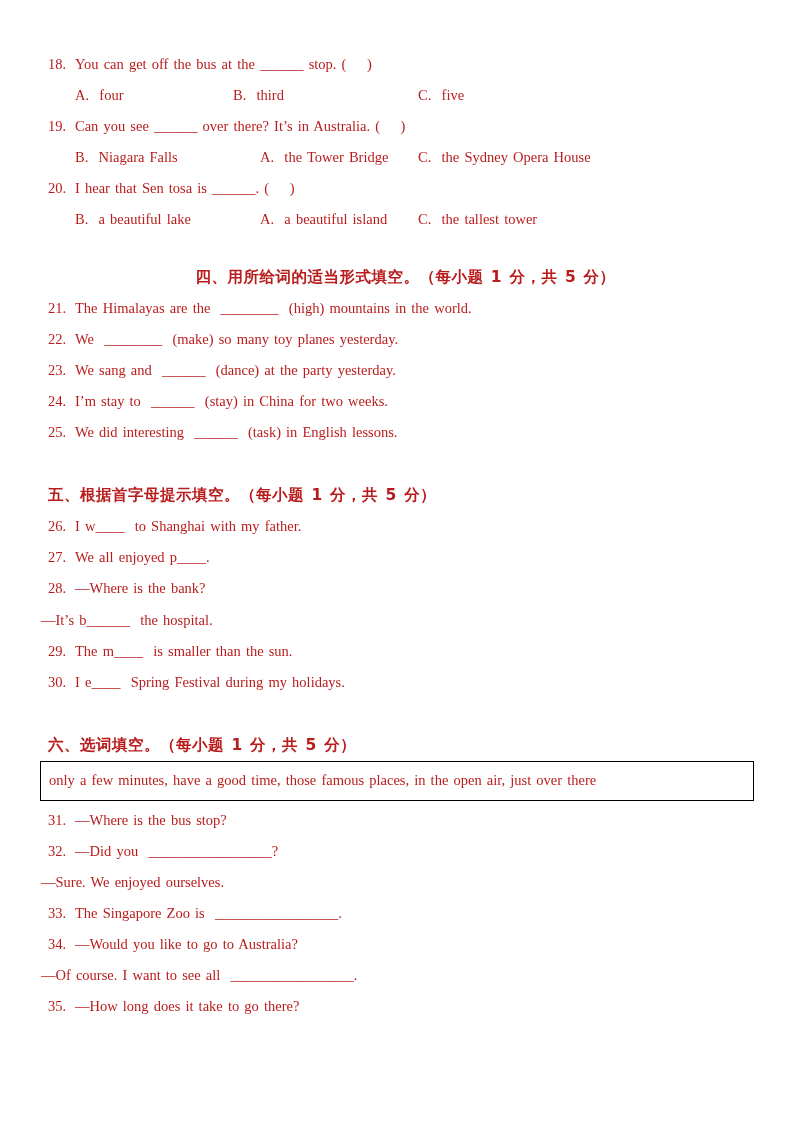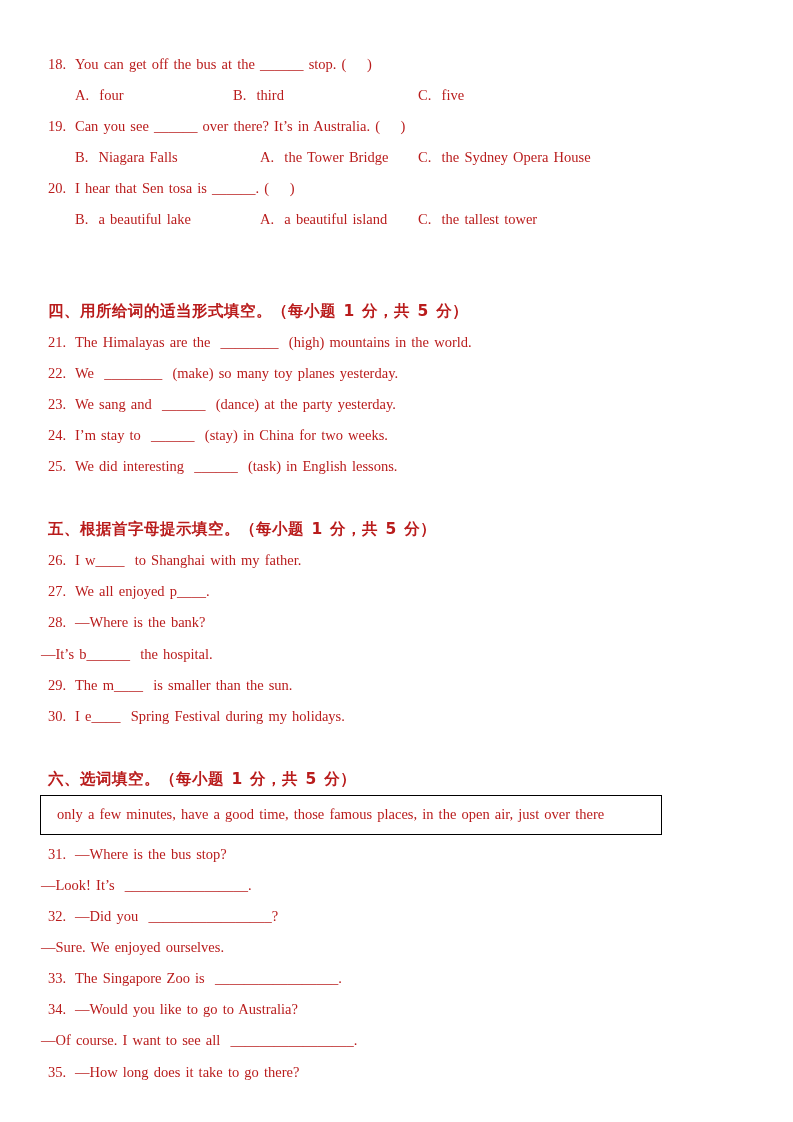--- a/index.html
+++ b/index.html
@@ -34,30 +34,30 @@
   .sec-header {
     font-family: "DejaVu Sans", "Liberation Sans", sans-serif;
     font-weight: 700;
     font-size: 15.5px;
     height: 31.1px;
     line-height: 31.1px;
     margin: 0;
     letter-spacing: 0.5px;
     white-space: pre;
   }
-  .mt-a { margin-top: 60px; }
+  .mt-a { margin-top: 26px; text-align: center; }
   .mt-b { margin-top: 32px; }
   .word-bank {
     box-sizing: border-box;
     margin-left: -8px;
-    width: 622px;
+    width: 714px;
     height: 40px;
     border: 1.5px solid #000000;
     line-height: 36px;
-    padding-left: 16px;
+    padding-left: 8px;
     white-space: pre;
   }
   .after-box { margin-top: 4px; }
 </style>
 </head>
 <body>
 
 <div class="page">
 
   <div>
@@ -99,21 +99,20 @@
     <div class="row"><span class="num">28.</span><span>—Where is the bank?</span></div>
     <div class="row cont"><span>—It’s b______  the hospital.</span></div>
     <div class="row"><span class="num">29.</span><span>The m____  is smaller than the sun.</span></div>
     <div class="row"><span class="num">30.</span><span>I e____  Spring Festival during my holidays.</span></div>
   </div>
 
   <h2 class="sec-header mt-b">六、选词填空。（每小题 1 分，共 5 分）</h2>
   <div class="word-bank"><span>only a few minutes, have a good time, those famous places, in the open air, just over there</span></div>
   <div class="after-box">
     <div class="row"><span class="num">31.</span><span>—Where is the bus stop?</span></div>
-    <div class="row cont"><span>—Look! It’s  _________________.</span></div>
     <div class="row"><span class="num">32.</span><span>—Did you  _________________?</span></div>
     <div class="row cont"><span>—Sure. We enjoyed ourselves.</span></div>
     <div class="row"><span class="num">33.</span><span>The Singapore Zoo is  _________________.</span></div>
     <div class="row"><span class="num">34.</span><span>—Would you like to go to Australia?</span></div>
     <div class="row cont"><span>—Of course. I want to see all  _________________.</span></div>
     <div class="row"><span class="num">35.</span><span>—How long does it take to go there?</span></div>
   </div>
 
 </div>
 

